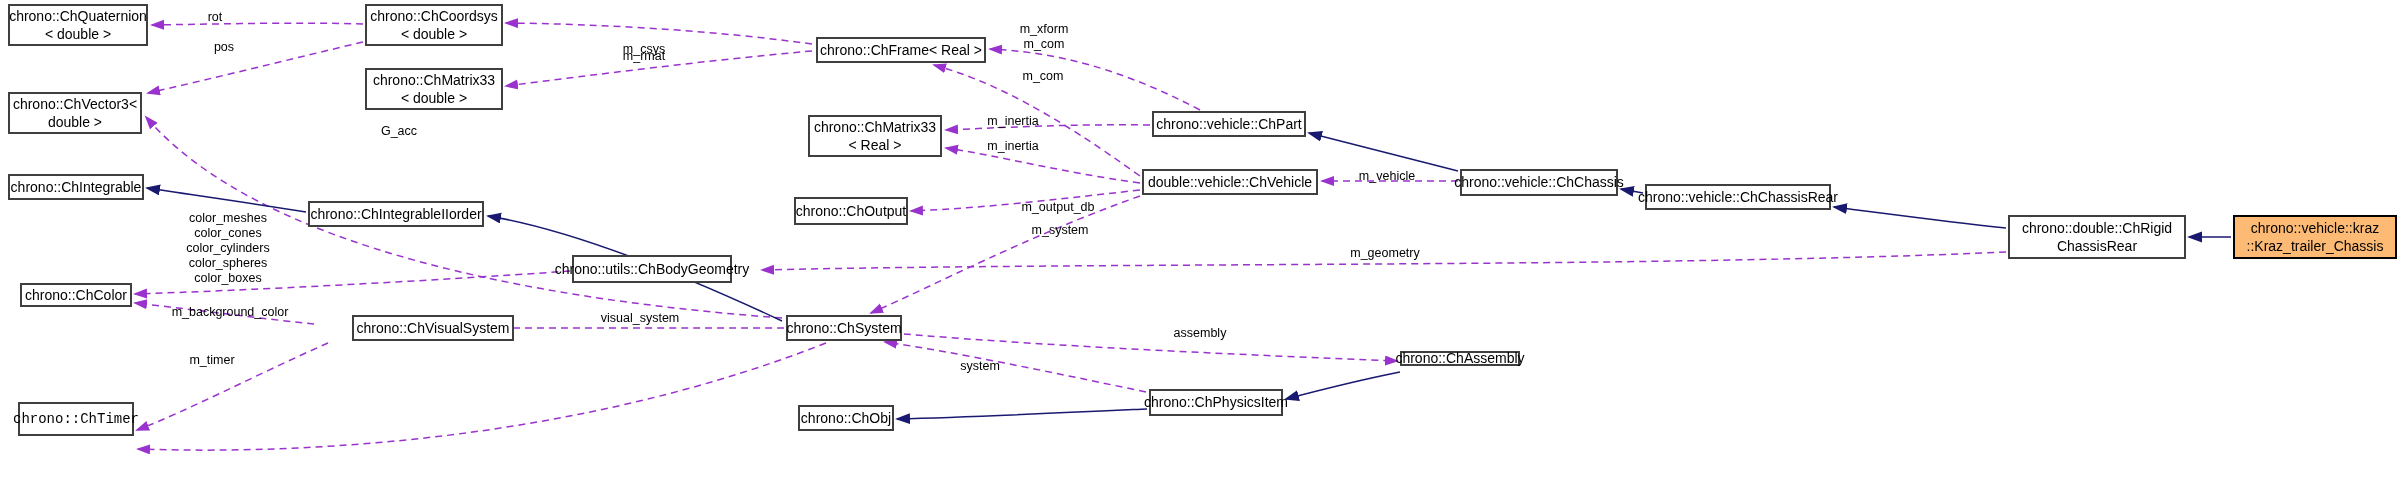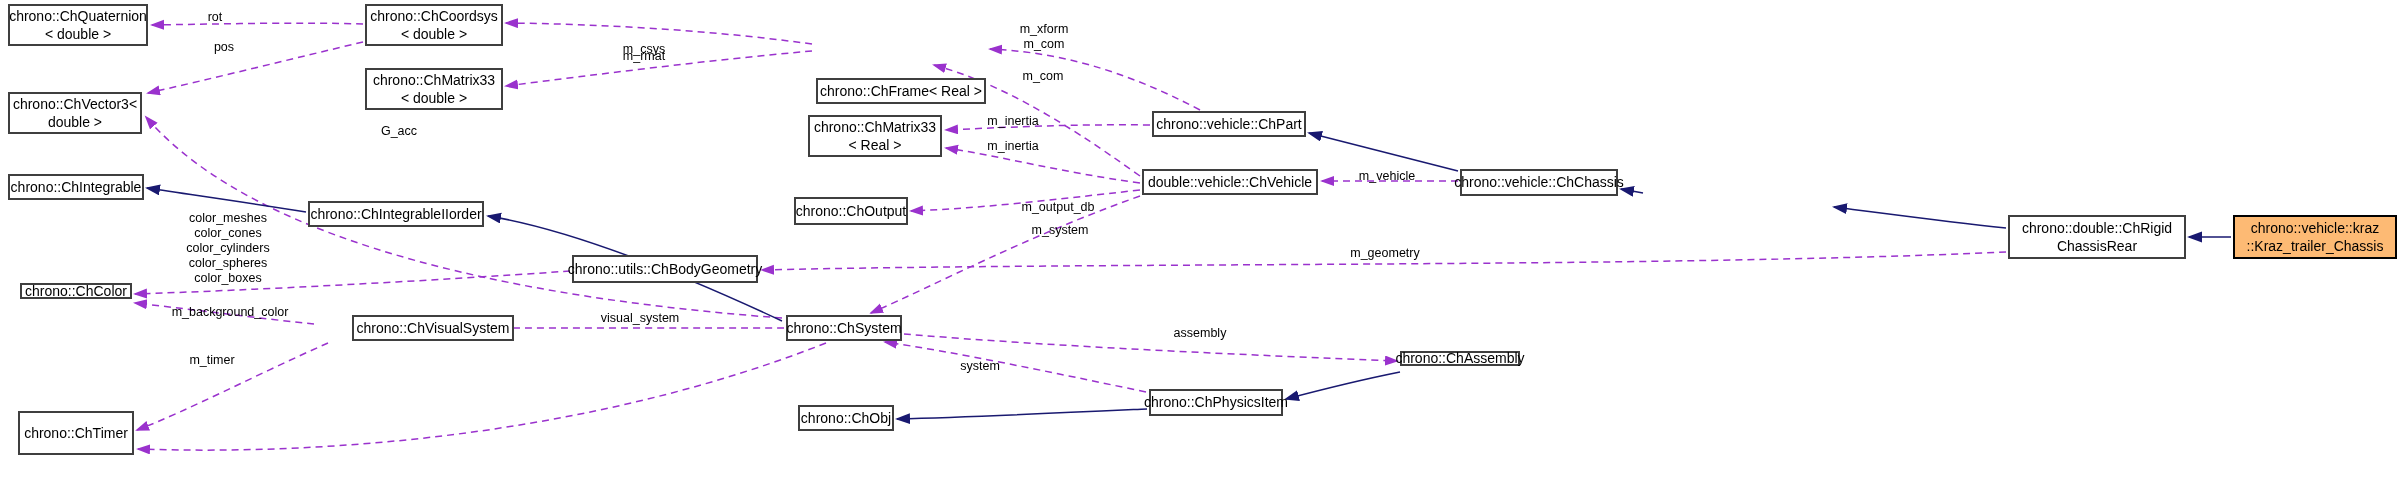--- a/index.html
+++ b/index.html
@@ -90,33 +90,34 @@
       <div class="node" style="left: 8px; top: 4px; width: 140px; height: 42px;">chrono::ChQuaternion
 &lt; double &gt;</div>
       <div class="node" style="left: 365px; top: 4px; width: 138px; height: 42px;">chrono::ChCoordsys
 &lt; double &gt;</div>
       <div class="node" style="left: 8px; top: 92px; width: 134px; height: 42px;">chrono::ChVector3&lt;
 double &gt;</div>
       <div class="node" style="left: 365px; top: 68px; width: 138px; height: 42px;">chrono::ChMatrix33
 &lt; double &gt;</div>
       <div class="node" style="left: 8px; top: 174px; width: 136px; height: 26px;">chrono::ChIntegrable</div>
       <div class="node" style="left: 308px; top: 201px; width: 176px; height: 26px;">chrono::ChIntegrableIIorder</div>
-      <div class="node" style="left: 20px; top: 283px; width: 112px; height: 16px;">chrono::ChColor</div>
-      <div class="node" style="left: 572px; top: 255px; width: 186px; height: 28px;">chrono::utils::ChBodyGeometry</div>
+      <div class="node" style="left: 20px; top: 283px; width: 112px; height: 24px;">chrono::ChColor</div>
+      <div class="node" style="left: 572px; top: 255px; width: 160px; height: 28px;">chrono::utils::ChBodyGeometry</div>
       <div class="node" style="left: 316px; top: 315px; width: 162px; height: 26px; margin-left: 36px;">chrono::ChVisualSystem</div>
-      <div class="node" style="left: 18px; top: 411px; width: 116px; height: 44px;">chrono::ChTimer</div>
-      <div class="node" style="left: 816px; top: 37px; width: 170px; height: 26px; margin-top: 41px;">chrono::ChFrame&lt; Real &gt;</div>
+      <div class="node" style="left: 18px; top: 402px; width: 116px; height: 34px; font-family: Liberation Mono, monospace;">chrono::ChTimer</div>
+      <div class="node" style="left: 816px; top: 37px; width: 170px; height: 26px;">chrono::ChFrame&lt; Real &gt;</div>
       <div class="node" style="left: 808px; top: 115px; width: 134px; height: 42px;">chrono::ChMatrix33
 &lt; Real &gt;</div>
       <div class="node" style="left: 794px; top: 197px; width: 114px; height: 28px;">chrono::ChOutput</div>
       <div class="node" style="left: 786px; top: 315px; width: 116px; height: 26px;">chrono::ChSystem</div>
       <div class="node" style="left: 798px; top: 405px; width: 96px; height: 26px;">chrono::ChObj</div>
       <div class="node" style="left: 1152px; top: 111px; width: 154px; height: 26px;">chrono::vehicle::ChPart</div>
       <div class="node" style="left: 1142px; top: 169px; width: 176px; height: 26px;">double::vehicle::ChVehicle</div>
       <div class="node" style="left: 1460px; top: 169px; width: 158px; height: 27px;">chrono::vehicle::ChChassis</div>
+      <div class="node" style="left: 1645px; top: 184px; width: 186px; height: 26px;">chrono::vehicle::ChChassisRear</div>
       <div class="node" style="left: 2008px; top: 215px; width: 178px; height: 44px;">chrono::double::ChRigid
 ChassisRear</div>
       <div class="node highlight" style="left: 2233px; top: 215px; width: 164px; height: 44px;">chrono::vehicle::kraz
 ::Kraz_trailer_Chassis</div>
       <div class="node" style="left: 1400px; top: 351px; width: 120px; height: 15px;">chrono::ChAssembly</div>
       <div class="node" style="left: 1149px; top: 389px; width: 134px; height: 27px;">chrono::ChPhysicsItem</div>
     </div>
 </div>
 
 </body></html>

